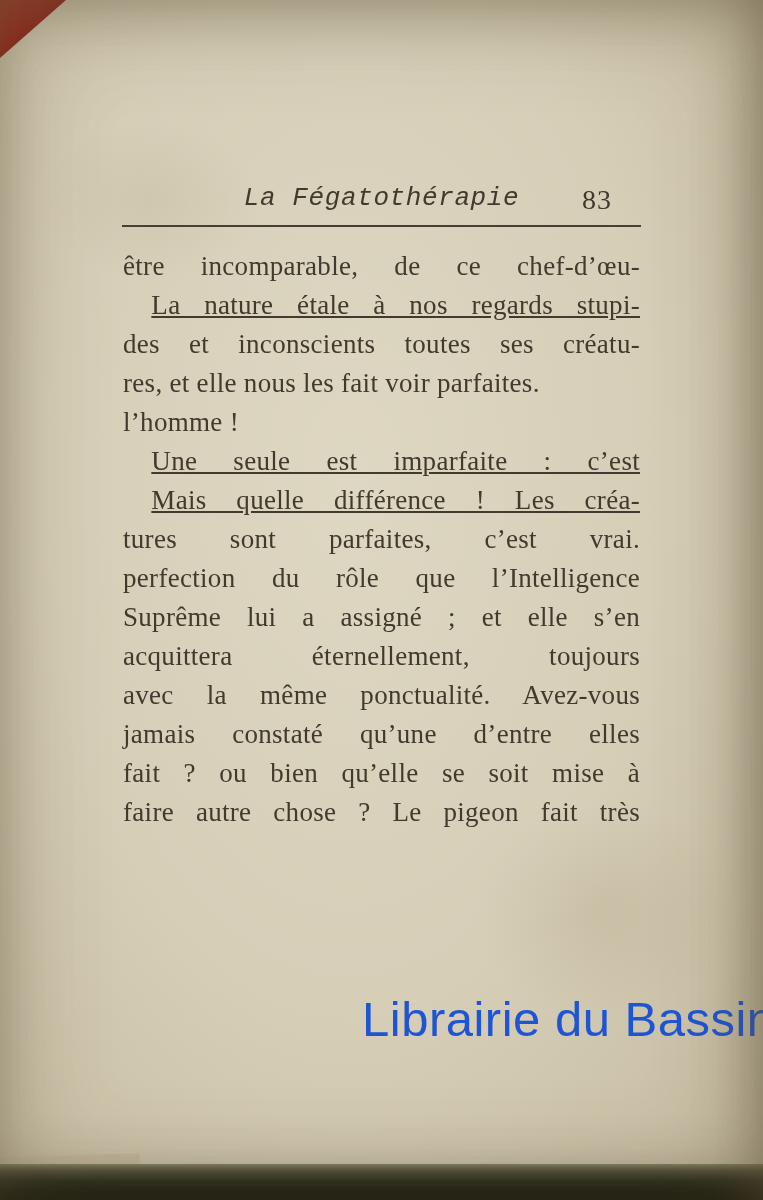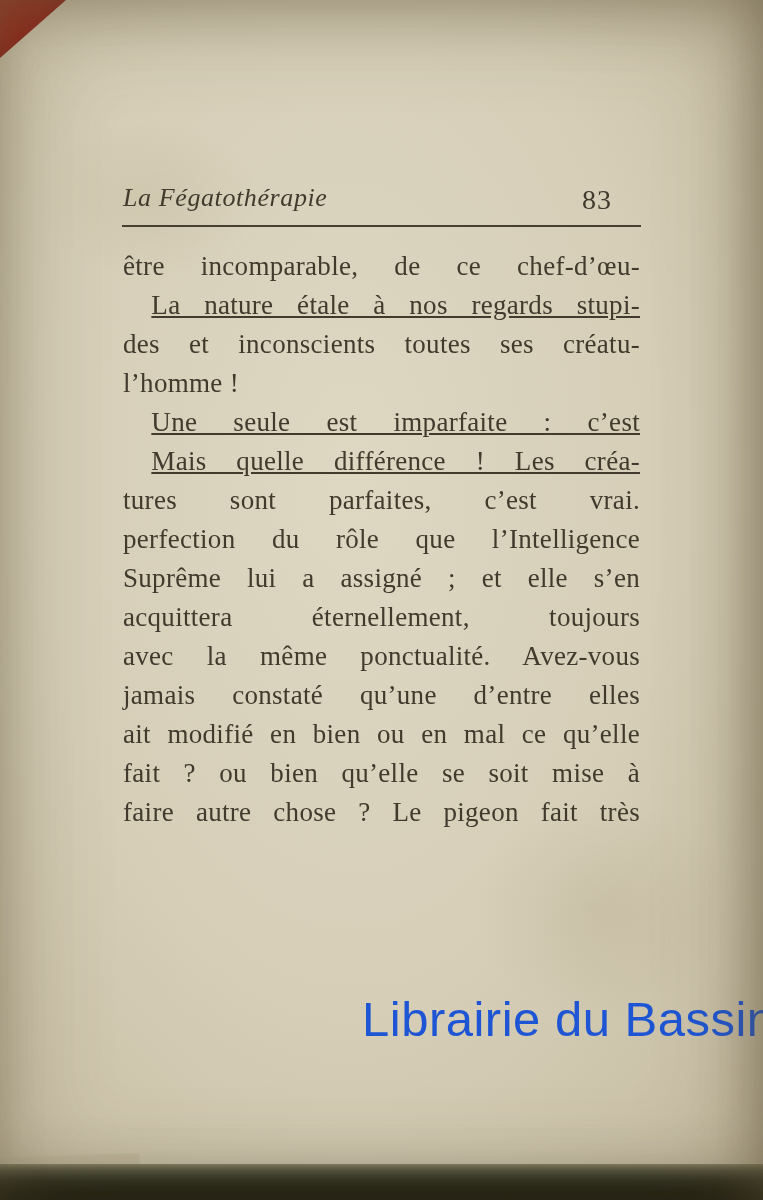--- a/index.html
+++ b/index.html
@@ -18,25 +18,26 @@
     background:radial-gradient(closest-side, rgba(110,95,55,0.10), rgba(110,95,55,0));pointer-events:none;}
   .cover-corner{
     position:absolute;top:0;left:0;width:66px;height:58px;
     clip-path:polygon(0 0,100% 0,0 100%);
     background:linear-gradient(135deg, #a33522 0%, var(--c-cover-red,#8f2318) 55%, #5f130b 100%);
   }
   .page-header{
     position:absolute;left:123px;top:182px;width:517px;height:34px;
   }
   .running-title{
-    text-align:left;
+    text-align:center;
     font-style:italic;
     font-size:26px;
     line-height:32px;
     letter-spacing:0.6px;
+    font-family:Liberation Mono, monospace;
   }
   .page-number{
     position:absolute;right:28px;top:2px;
     font-size:28px;line-height:32px;
     letter-spacing:1px;
   }
   .header-rule{
     position:absolute;left:122px;top:225px;width:519px;height:0;
     border-top:2px solid var(--c-rule,#473f32);
   }
@@ -95,30 +96,30 @@
     <div class="running-title">La Fégatothérapie</div>
     <div class="page-number">83</div>
   </header>
 
   <div class="header-rule"></div>
 
   <main class="text-block">
       <div class="line">être incomparable, de ce chef-d’œu-</div>
       <div class="line indent">La nature étale à nos regards stupi-</div>
       <div class="line">des et inconscients toutes ses créatu-</div>
+      <div class="line last">res, et elle nous les fait voir parfaites.</div>
       <div class="line last">l’homme !</div>
       <div class="line indent">Une seule est imparfaite : c’est</div>
       <div class="line indent">Mais quelle différence ! Les créa-</div>
       <div class="line">tures sont parfaites, c’est vrai.</div>
       <div class="line">perfection du rôle que l’Intelligence</div>
       <div class="line">Suprême lui a assigné ; et elle s’en</div>
       <div class="line">acquittera éternellement, toujours</div>
       <div class="line">avec la même ponctualité. Avez-vous</div>
       <div class="line">jamais constaté qu’une d’entre elles</div>
-      <div class="line">ait modifié en bien ou en mal ce qu’elle</div>
       <div class="line">fait ? ou bien qu’elle se soit mise à</div>
       <div class="line">faire autre chose ? Le pigeon fait très</div>
     </main>
 
   <div class="watermark">Librairie du Bassin</div>
 
   <div class="bottom-corner-light"></div>
   <div class="bottom-edge"></div>
 
   <div class="vignette"></div>

